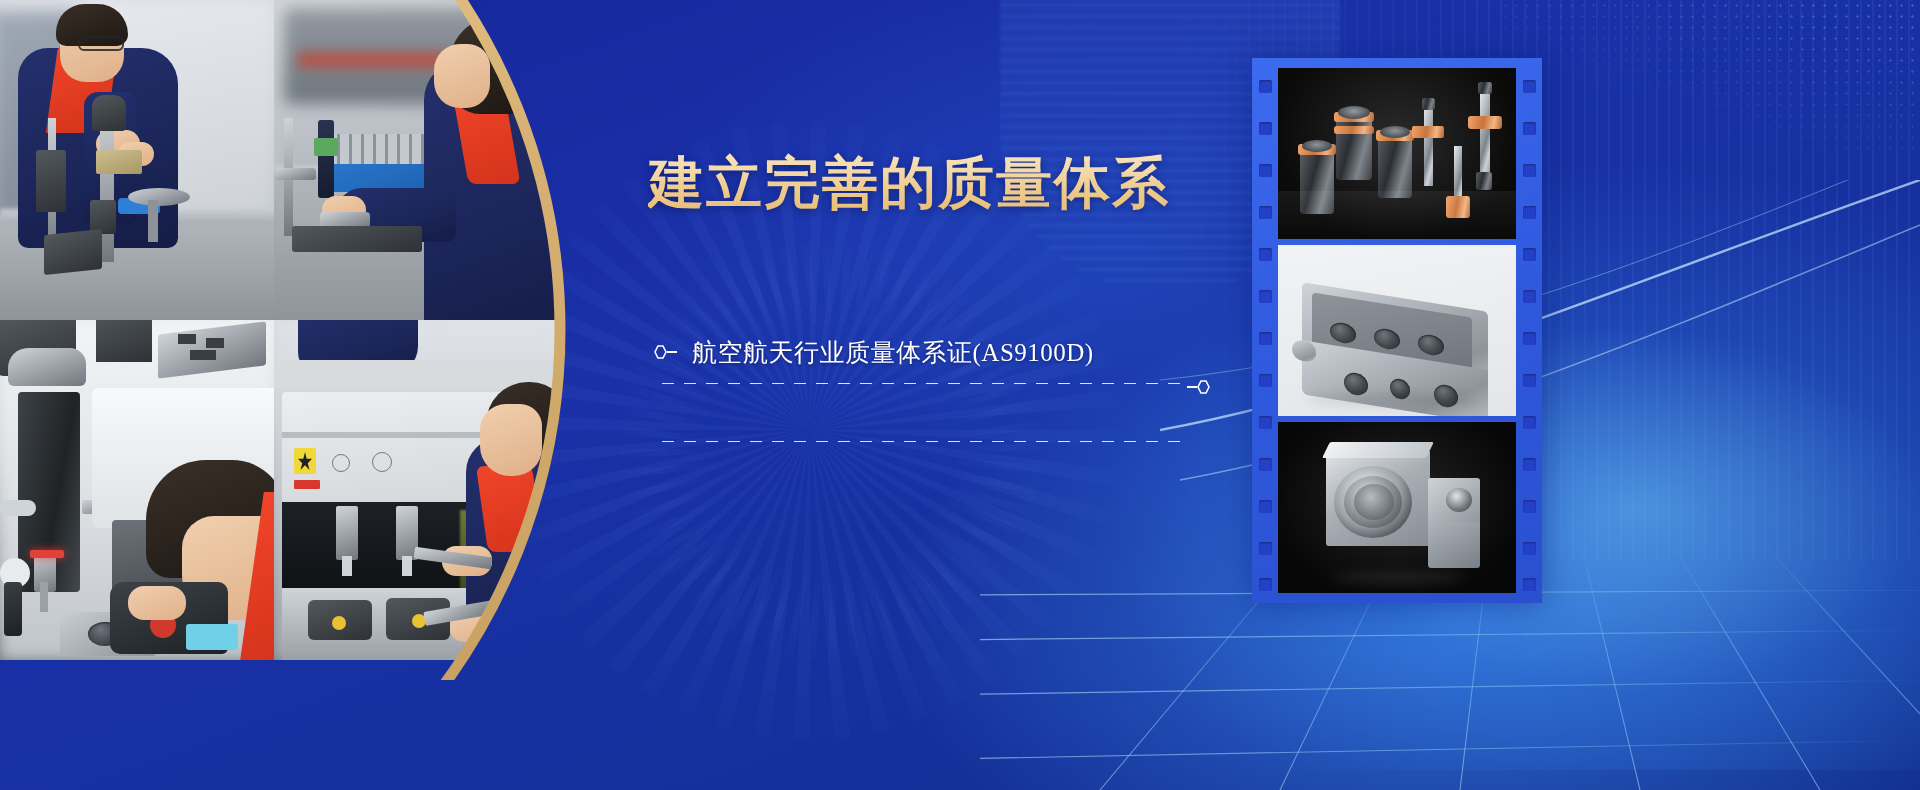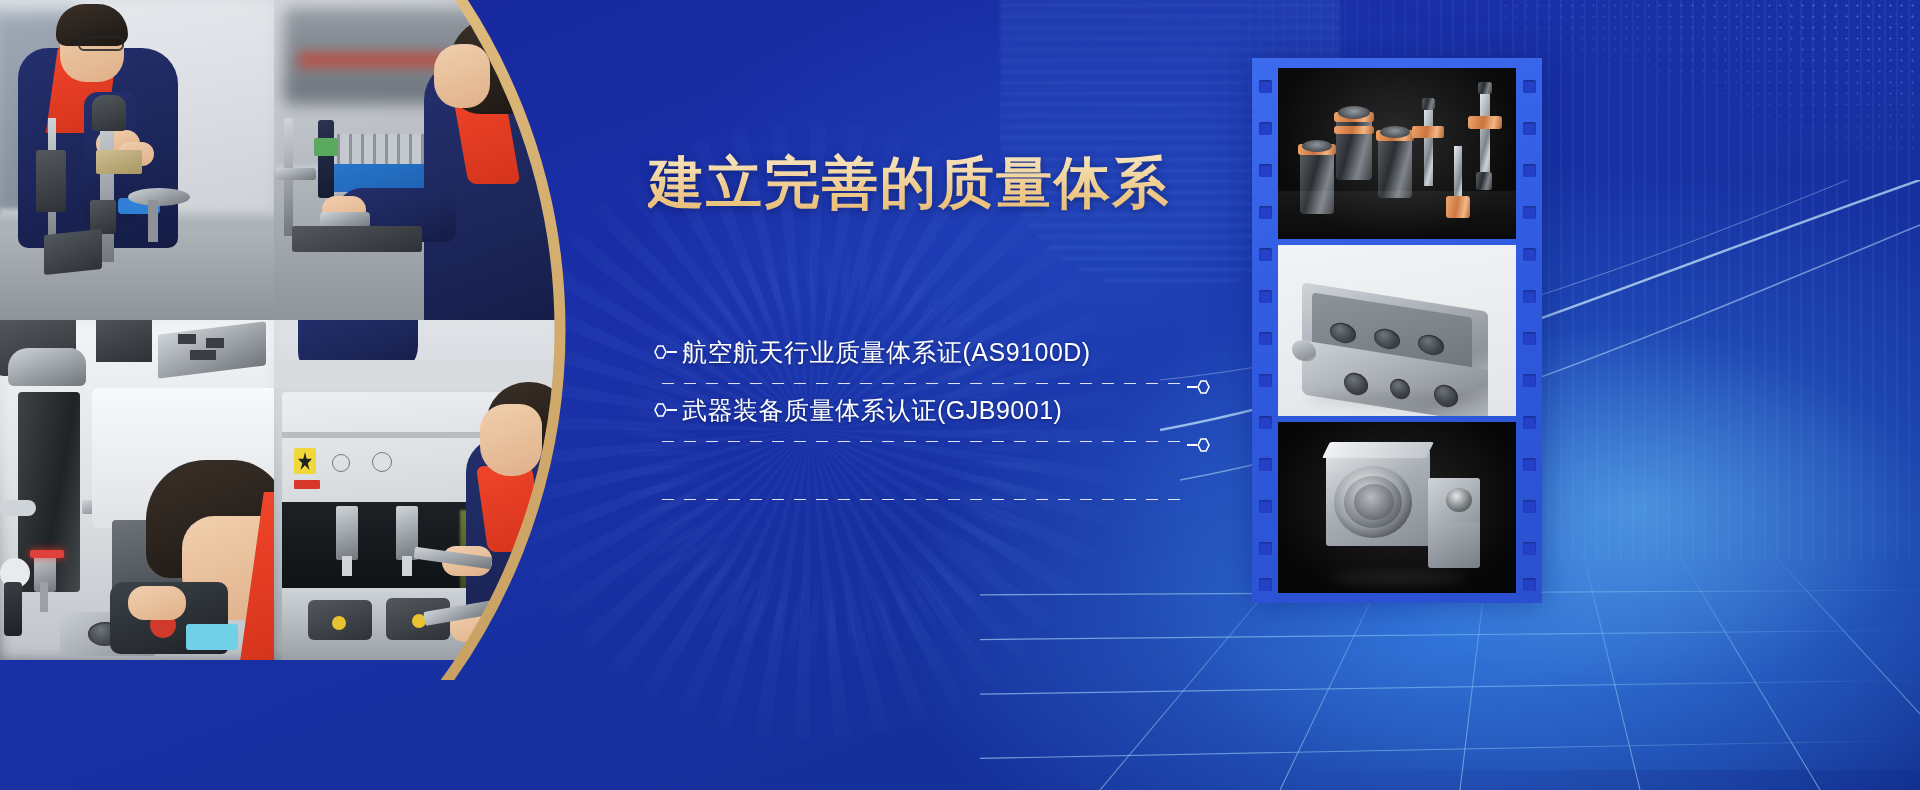--- a/index.html
+++ b/index.html
@@ -111,21 +111,21 @@
     background:linear-gradient(180deg,#f7e3bd 0%, #f3d9a8 30%, #eec98a 62%, #e8bd76 100%);
     -webkit-background-clip:text; background-clip:text;
     color:transparent; -webkit-text-fill-color:transparent;
     filter:drop-shadow(0 2px 4px rgba(8,20,80,.55));
   }
 
   
   .certs { position:absolute; left:652px; top:330px; width:520px; }
   .cert-row { position:relative; height:58px; }
   .cert-line {
-    display:flex; align-items:center; gap:4px; height:44px;
+    display:flex; align-items:center; gap:14px; height:44px;font-family:Liberation Serif, serif;
   }
   .hex-icon { flex:0 0 auto; display:block; }
   .cert-label {
     color:#ffffff; font-size:25px; letter-spacing:.5px; white-space:nowrap;
     text-shadow:0 1px 3px rgba(6,18,70,.6);
   }
   .cert-dash {
     position:absolute; left:10px; right:-14px; bottom:4px; height:1px;
     background-image:linear-gradient(90deg, rgba(255,255,255,.85) 0 12px, transparent 12px 22px);
     background-size:22px 1px; background-repeat:repeat-x;
@@ -364,34 +364,20 @@
         </svg>
         <span class="cert-label">航空航天行业质量体系证(AS9100D)</span>
       </div>
       <div class="cert-dash"></div>
       <svg class="cert-endcap" width="26" height="16" viewBox="0 0 26 16">
         <line x1="1" y1="8" x2="11" y2="8" stroke="#ffffff" stroke-width="2"></line>
         <path d="M15 2 L20 2 L23 8 L20 14 L15 14 L12 8 Z" fill="none" stroke="#ffffff" stroke-width="1.6"></path>
       </svg>
     </div>
 
-    <div class="cert-row">
-      <div class="cert-line">
-        <svg class="hex-icon" width="26" height="16" viewBox="0 0 26 16">
-          <path d="M6 2 L11 2 L14 8 L11 14 L6 14 L3 8 Z" fill="none" stroke="#ffffff" stroke-width="1.6"></path>
-          <line x1="15" y1="8" x2="25" y2="8" stroke="#ffffff" stroke-width="2"></line>
-        </svg>
-        <span class="cert-label">武器装备质量体系认证(GJB9001)</span>
-      </div>
-      <div class="cert-dash"></div>
-      <svg class="cert-endcap" width="26" height="16" viewBox="0 0 26 16">
-        <line x1="1" y1="8" x2="11" y2="8" stroke="#ffffff" stroke-width="2"></line>
-        <path d="M15 2 L20 2 L23 8 L20 14 L15 14 L12 8 Z" fill="none" stroke="#ffffff" stroke-width="1.6"></path>
-      </svg>
-    </div>
 
     <div class="cert-row">
       <div class="cert-dash"></div>
     </div>
 
   </div>
 
   <div class="filmstrip">
     <div class="perf left">
       <span style="top:22px"></span>

